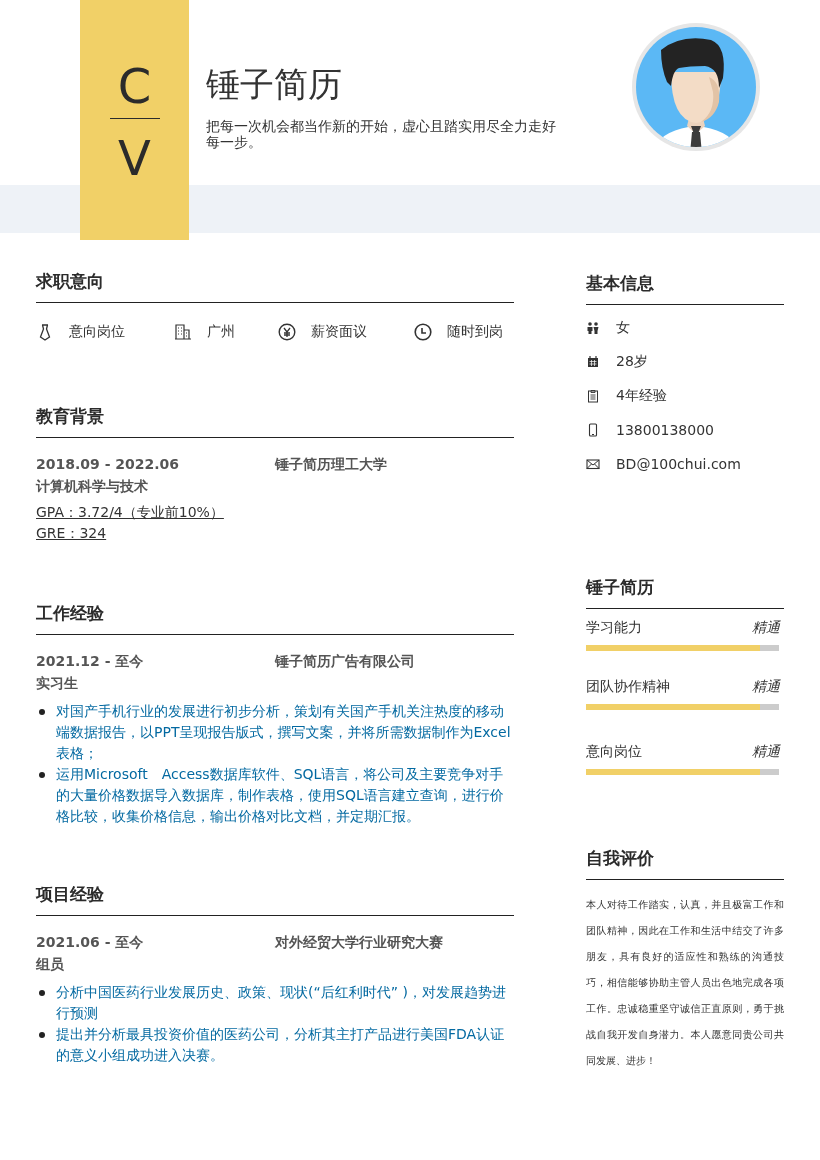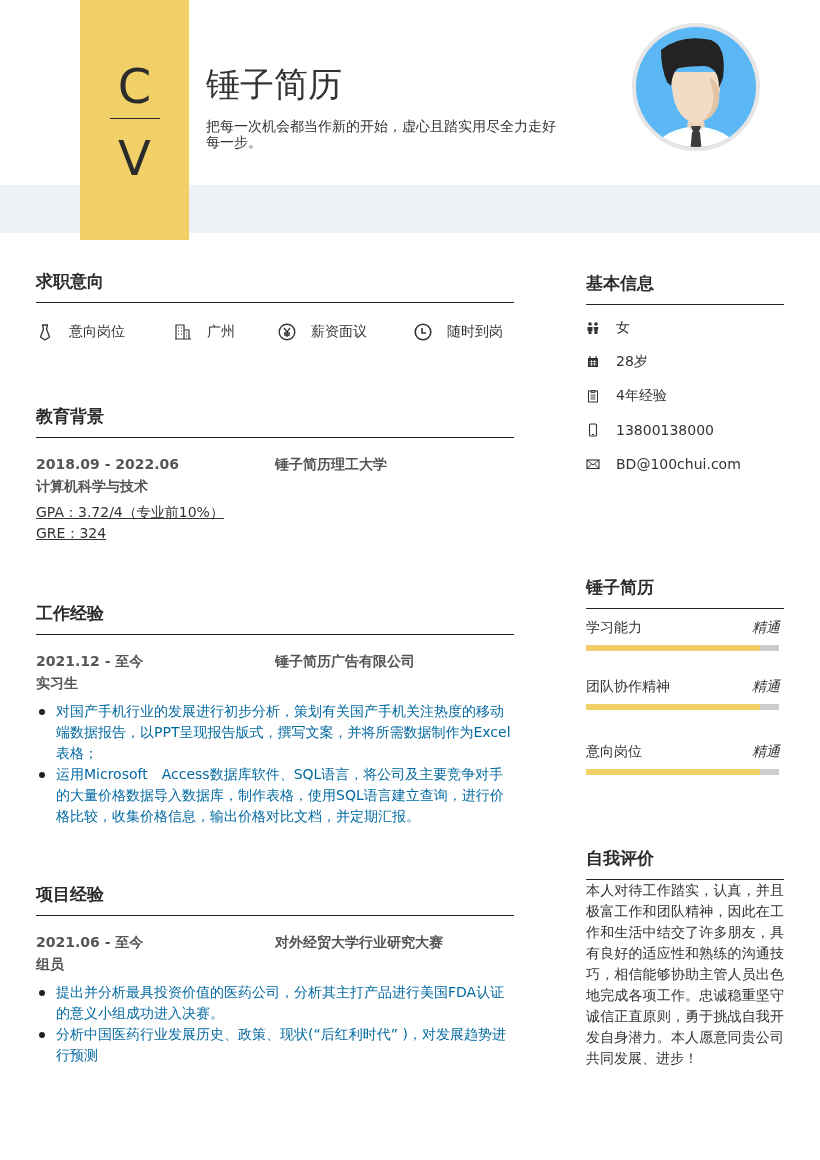--- a/index.html
+++ b/index.html
@@ -40,21 +40,21 @@
   .info-row { display: flex; align-items: center; height: 34px; font-size: 14px; color: #333; }
   .info-row svg { width: 14px; height: 14px; margin-right: 16px; }
   .info-list { margin-top: 6px; }
 
   .skill { margin-top: 2px; }
   .skill-head { display: flex; justify-content: space-between; font-size: 14px; color: #333; height: 26px; align-items: flex-end; }
   .skill-level { padding-right: 4px; font-style: italic; }
   .skill-bar { margin-top: 8px; width: 193px; height: 6px; background: #cccccc; position: relative; }
   .skill-fill { position: absolute; left: 0; top: 0; height: 6px; background: #f1d067; }
 
-  .self-text { font-size: 14px; line-height: 21px; color: #333; text-align: justify; }
+  .self-text { font-size: 10px; line-height: 26px; color: #333; margin-top: 12px; text-align: justify; }
 </style>
 </head>
 <body>
 
 <div class="header-band"></div>
 <div class="cv-block">
   <div class="cv-letter cv-c">C</div>
   <div class="cv-line"></div>
   <div class="cv-letter cv-v">V</div>
 </div>
@@ -145,22 +145,22 @@
 
 <div class="left" style="top:879px;">
   <div class="sec-title">项目经验</div>
   <div class="sec-rule"></div>
   <div class="entry-head">
     <span class="entry-date">2021.06 - 至今</span>
     <span>对外经贸大学行业研究大赛</span>
   </div>
   <div class="entry-sub">组员</div>
   <ul class="bullets">
+    <li>分析中国医药行业发展历史、政策、现状(“后红利时代” )，对发展趋势进行预测</li>
     <li>提出并分析最具投资价值的医药公司，分析其主打产品进行美国FDA认证的意义小组成功进入决赛。</li>
-    <li>分析中国医药行业发展历史、政策、现状(“后红利时代” )，对发展趋势进行预测</li>
   </ul>
 </div>
 
 <div class="right" style="top:268px;">
   <div class="sec-title">基本信息</div>
   <div class="sec-rule"></div>
   <div class="info-list">
     <div class="info-row">
       <svg viewBox="0 0 14 14">
           <circle cx="4" cy="3" r="1.8" fill="#333"></circle>

